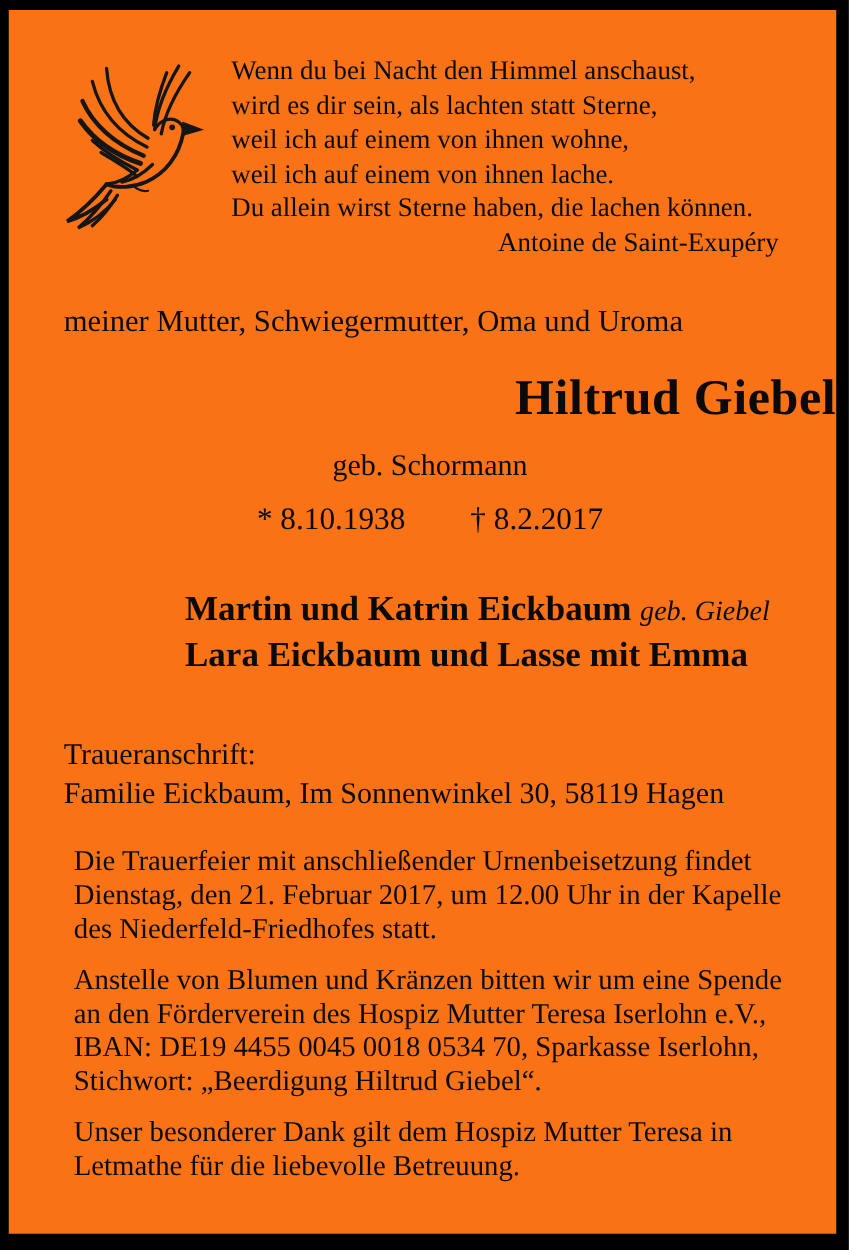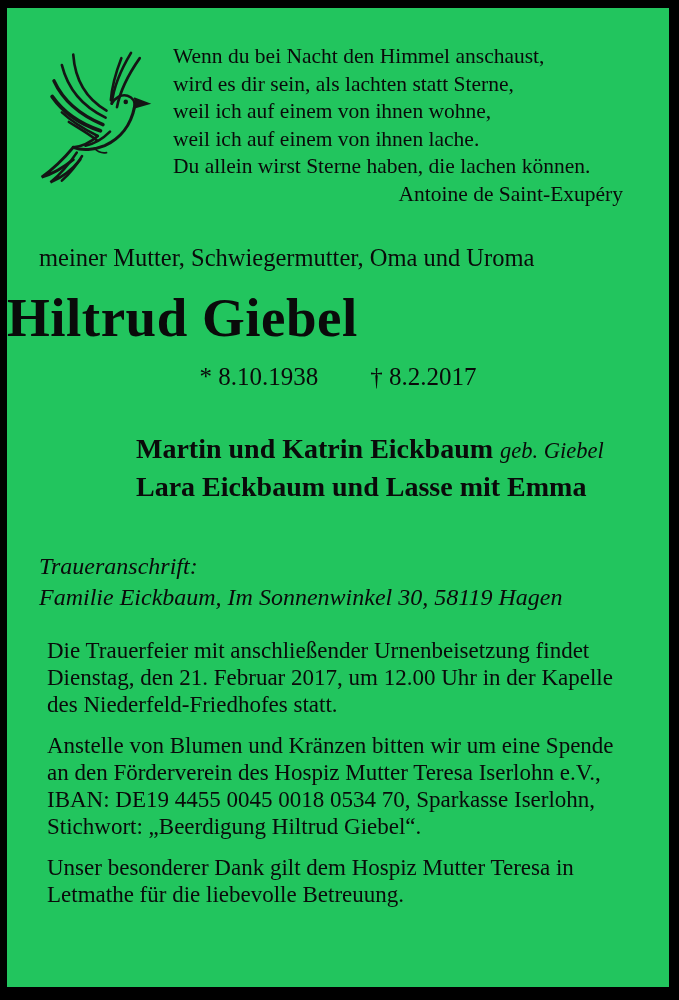--- a/index.html
+++ b/index.html
@@ -3,53 +3,54 @@
 <meta charset="utf-8">
 <style>
   * { margin:0; padding:0; box-sizing:border-box; }
   html,body { width:679px; height:1000px; background:#444; }
   .frame {
     position:relative; width:679px; height:1000px;
     background:#000000; overflow:hidden;
   }
   .page {
     position:absolute; left:7px; top:8px; right:10px; bottom:13px;
-    background:#22c55e; color:#0a0a0a;
+    background:#f97316; color:#0a0a0a;
     font-family:"Liberation Serif","DejaVu Serif",serif;
     overflow:hidden;
+    padding-left:12px;
   }
   .line { white-space:nowrap; }
 
   
   .header-row { display:flex; padding:34px 40px 0 26px; }
   .dove-wrap { flex:none; width:140px; height:156px; margin-top:2px; }
   .dove-wrap svg { width:100%; height:100%; }
   .poem { flex:1; font-size:21.5px; line-height:27.5px; padding-top:1px; }
   .poem-attribution { text-align:right; padding-right:6px; }
 
   
   .intro { margin:34px 0 0 32px; font-size:24.5px; line-height:32px; }
 
   
   .deceased-name {
-    text-align:left; font-weight:bold; font-size:55px; line-height:62px;
+    text-align:right; font-weight:bold; font-size:40px; line-height:62px;
     margin-top:13px; letter-spacing:0.5px;
   }
   .maiden-name { text-align:center; font-size:24px; line-height:30px; margin-top:9px; }
   .dates-row {
     display:flex; justify-content:center; gap:52px;
     font-size:25px; line-height:30px; margin-top:13px;
   }
 
   
   .mourners { margin:39px 0 0 129px; font-size:28px; line-height:36px; font-weight:bold; }
   .mourners .suffix { font-size:22.5px; font-weight:normal;font-style:italic; }
 
   
-  .address { margin:46px 0 0 32px; font-size:24px; line-height:31px;font-style:italic; }
+  .address { margin:46px 0 0 32px; font-size:24px; line-height:31px; }
 
   
   .para { margin:24px 0 0 40px; font-size:23px; line-height:27px; }
   .para + .para { margin-top:14px; }
 </style>
 </head>
 <body>
 
 <div class="frame">
   <div class="page">
@@ -93,20 +94,21 @@
         <div class="line">Du allein wirst Sterne haben, die lachen können.</div>
         <div class="line poem-attribution">Antoine de Saint-Exupéry</div>
       </div>
     </div>
 
     <div class="intro">
       <div class="line">meiner Mutter, Schwiegermutter, Oma und Uroma</div>
     </div>
 
     <div class="deceased-name">Hiltrud Giebel</div>
+    <div class="maiden-name">geb. Schormann</div>
     <div class="dates-row">
       <span class="line">* 8.10.1938</span>
       <span class="line">† 8.2.2017</span>
     </div>
 
     <div class="mourners">
       <div class="line"><span>Martin und Katrin Eickbaum</span> <span class="suffix">geb. Giebel</span></div>
       <div class="line">Lara Eickbaum und Lasse mit Emma</div>
     </div>
 

